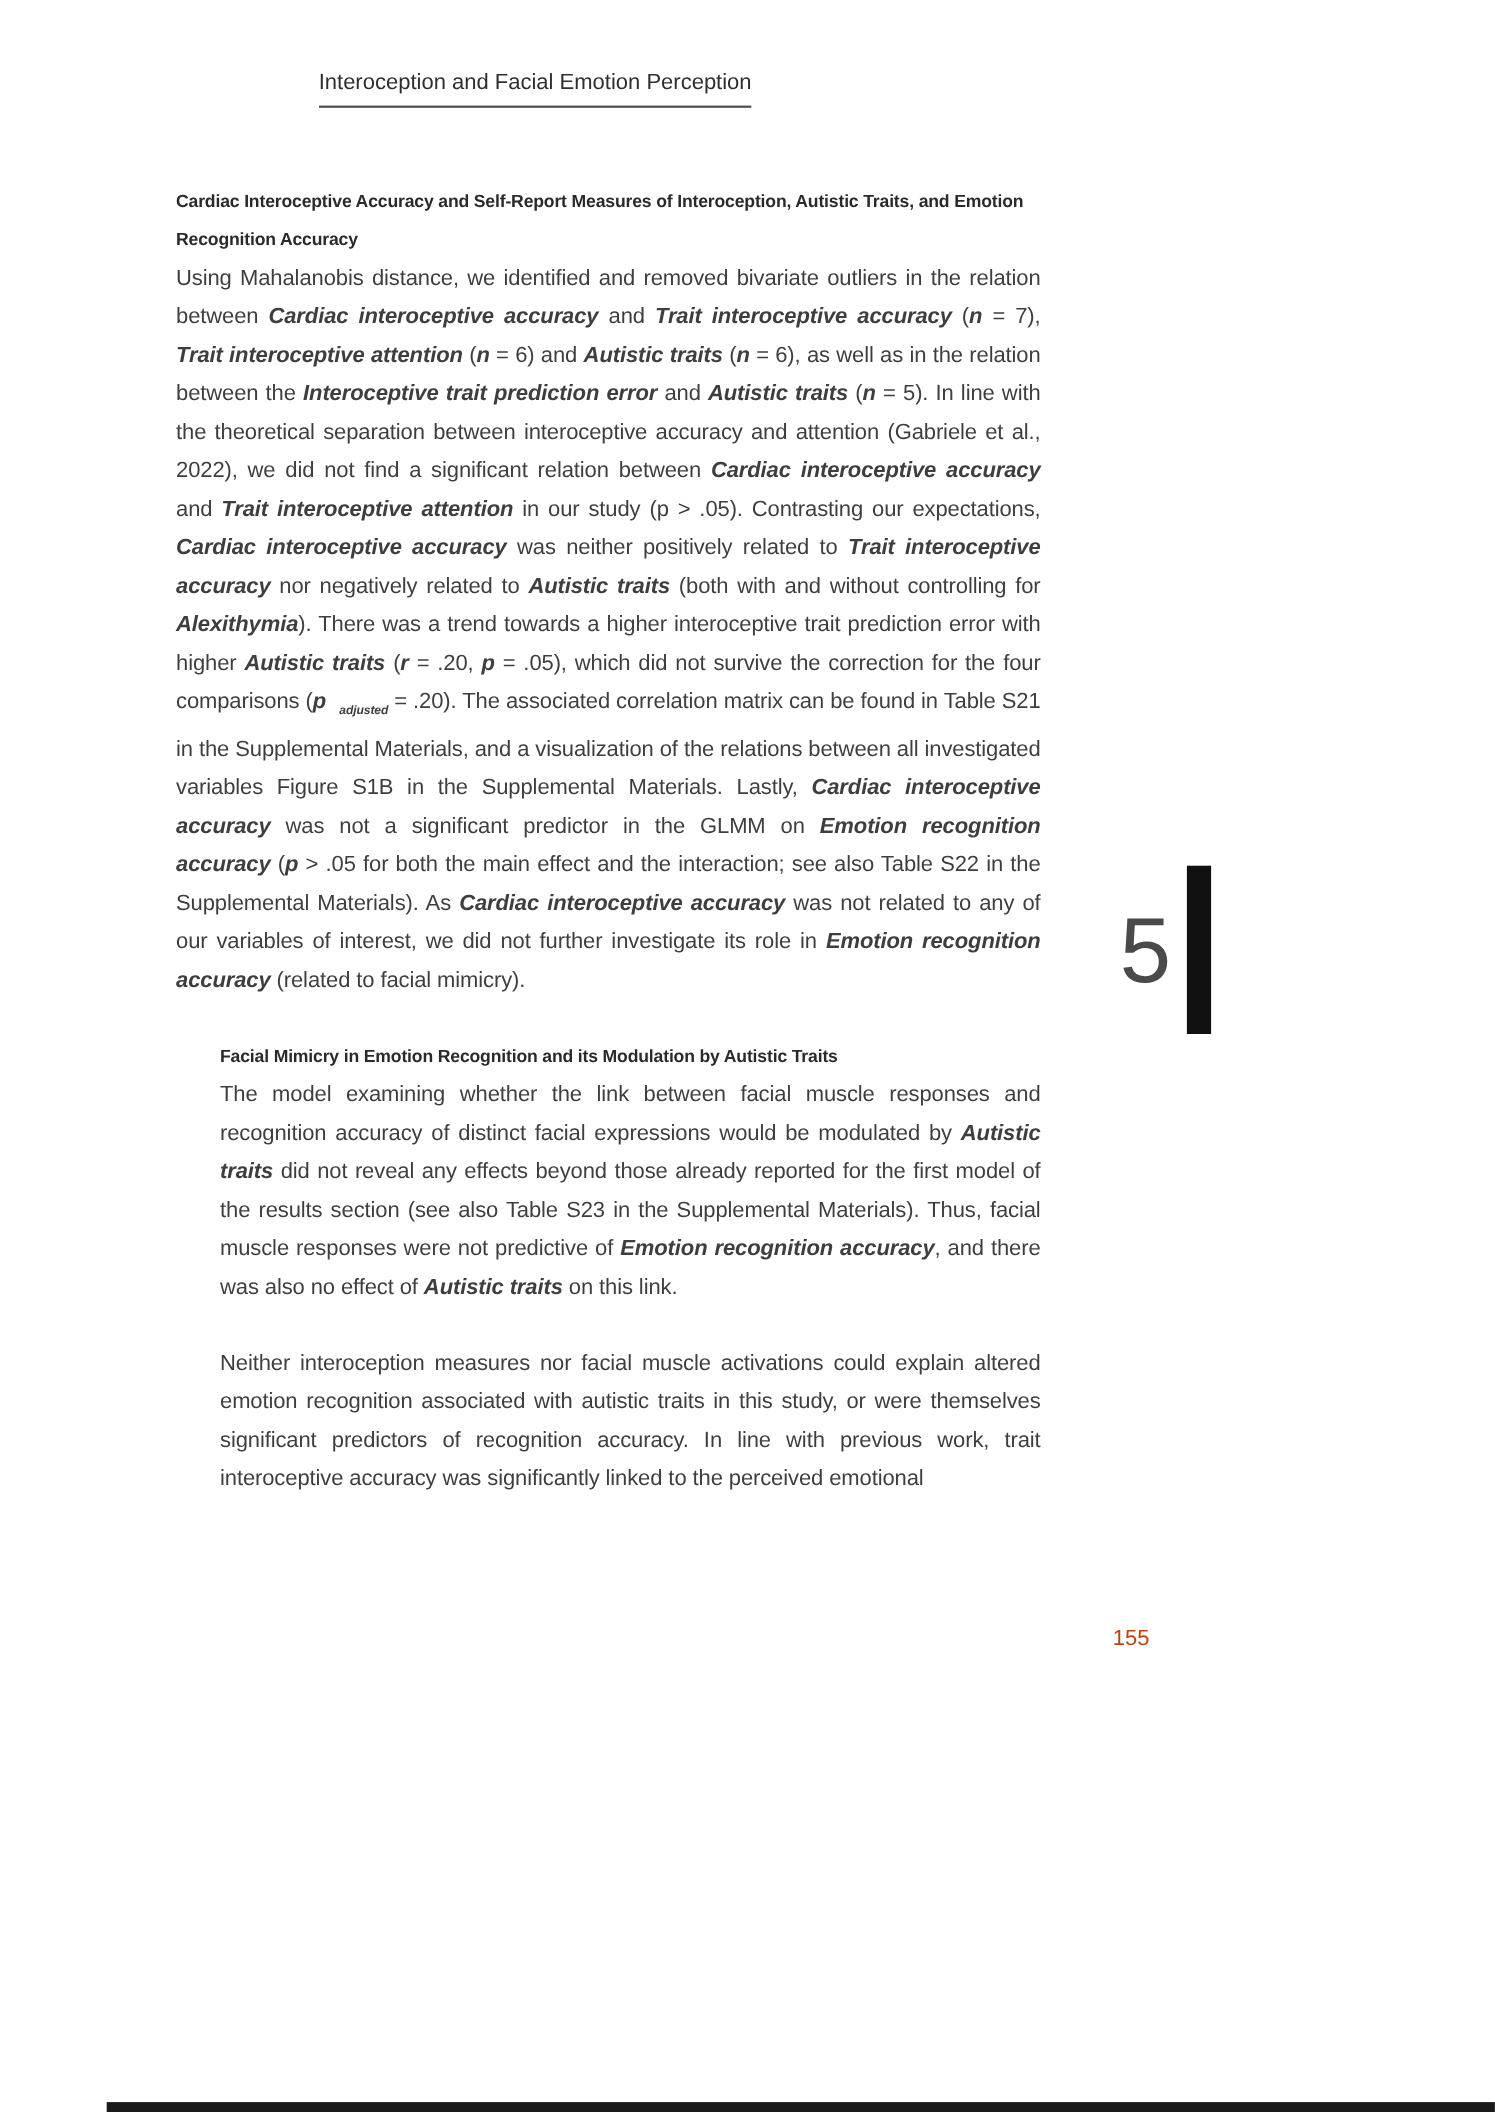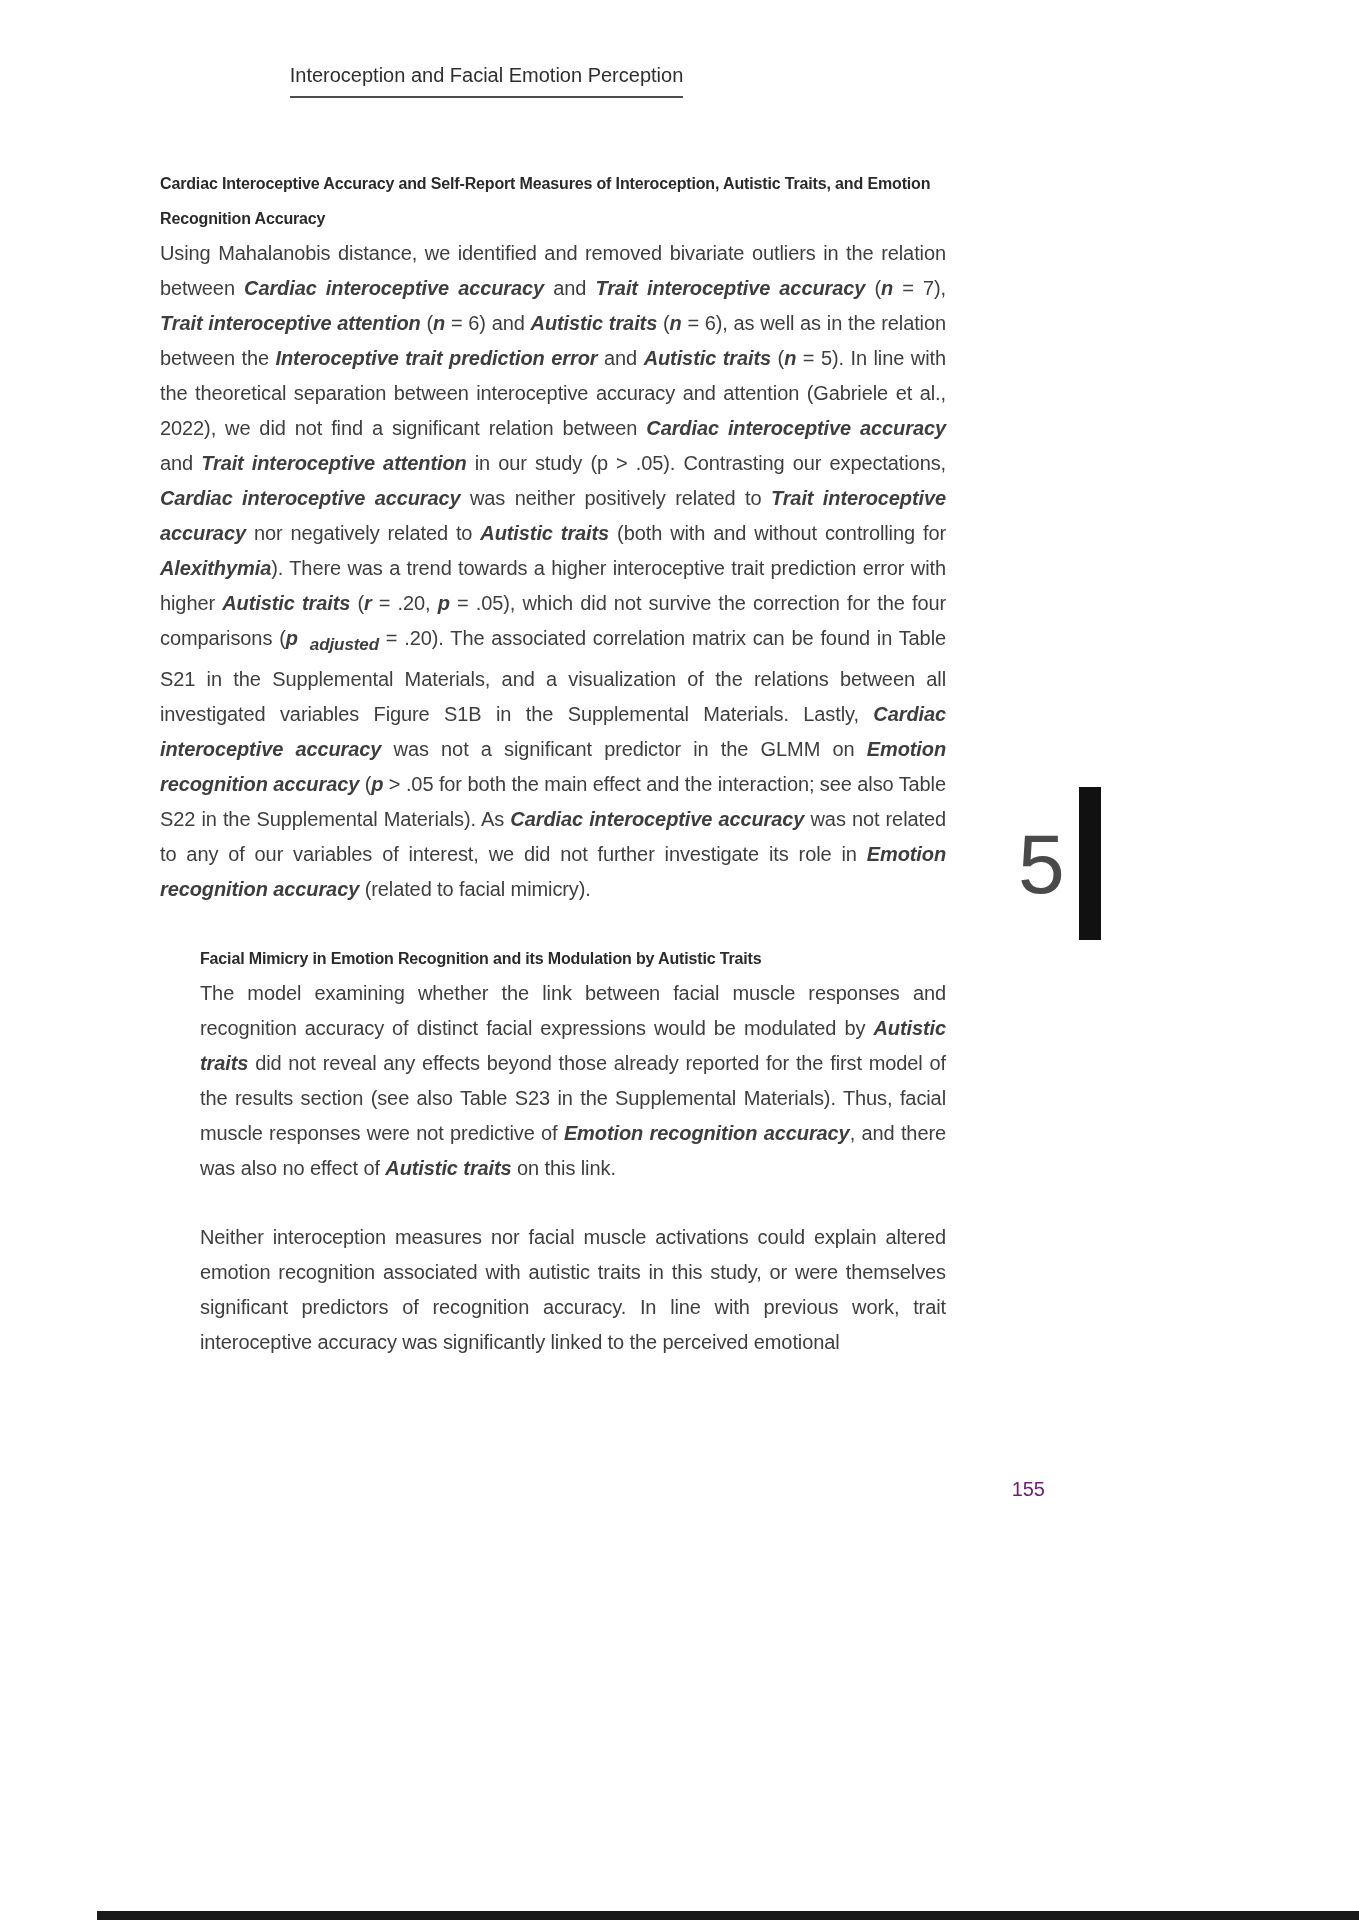--- a/index.html
+++ b/index.html
@@ -25,35 +25,35 @@
   .section + .section { margin-top: 34px; margin-left: 40px; }
   .section-heading {
     font-size: 16px; font-weight: 700; line-height: 35px;
     color: #2a2a2a; letter-spacing: -0.15px; text-align: left;
   }
   .body-paragraph {
     font-size: 20px; line-height: 35px; color: #3e3e3e;
     text-align: justify; letter-spacing: -0.1px;
   }
   .it { font-style: italic; font-weight: bold; }
-  .sub { font-size: 17px; vertical-align: -5px; margin-left: 12px; }
+  .sub { font-size: 11px; vertical-align: -5px; margin-left: 12px; }
   .chapter-tab {
     position: absolute; left: 1018px; top: 787px; height: 153px;
     display: flex; align-items: center;
   }
   .chapter-number {
     font-size: 84px; line-height: 1; color: #4a4a4a; font-weight: 400;
     margin-right: 14px;
   }
   .chapter-bar {
     width: 22px; height: 153px; background: #111111; display: inline-block;
   }
   .page-number {
     position: absolute; top: 1478px; left: 945px; width: 100px;
-    text-align: right; font-size: 20px; color: #701a75;
+    text-align: right; font-size: 20px; color: #c2410c;
   }
   .page-bottom-edge {
     position: absolute; left: 97px; right: 0; bottom: 0; height: 9px;
     background: #1a1a1a;
   }
 </style>
 </head>
 <body>
 
 <div class="page">

